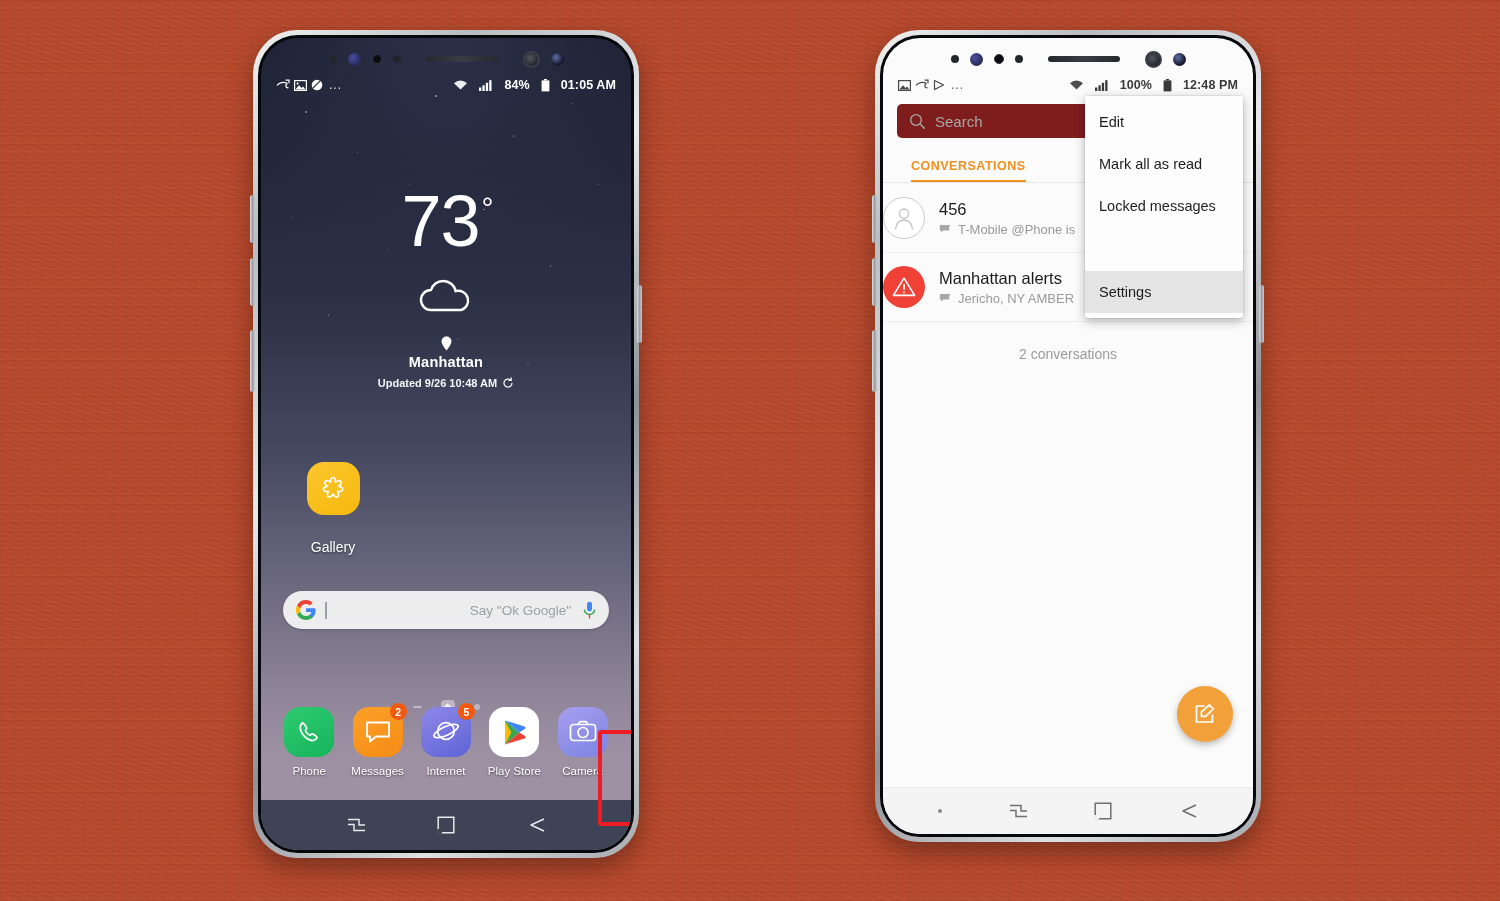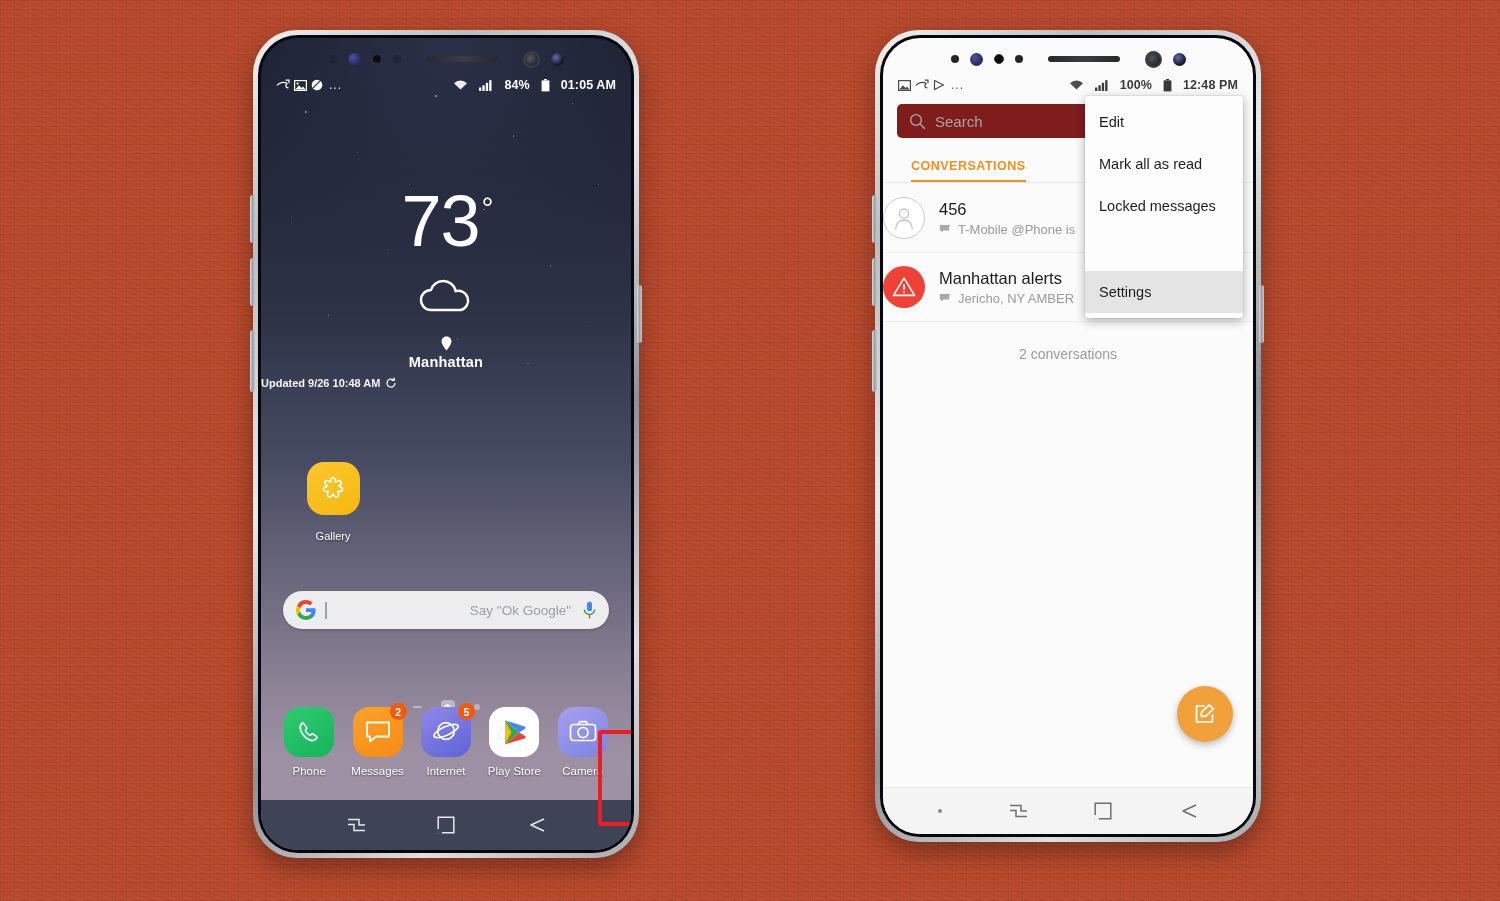--- a/index.html
+++ b/index.html
@@ -140,33 +140,33 @@
     font-weight: 300;
     line-height: .92;
     letter-spacing: -1px;
     position: relative;
     display: inline-block;
   }
   .w-deg { font-size: 30px; font-weight: 300; vertical-align: top; position: relative; top: 6px; left: 2px; }
   .w-icon { margin-top: 20px; height: 44px; display: flex; justify-content: center; align-items: center; }
   .w-pin  { margin-top: 18px; height: 16px; display: flex; justify-content: center; }
   .w-city { font-size: 14.5px; font-weight: bold; margin-top: 2px; letter-spacing: .2px; }
-  .w-upd  { font-size: 11px; font-weight: bold; margin-top: 7px; opacity: .95; display: flex; align-items: center; justify-content: flex-start; gap: 5px; }
+  .w-upd  { font-size: 11px; font-weight: bold; margin-top: 7px; opacity: .95; display: flex; align-items: center; justify-content: center; gap: 5px; }
 
   
   .app-gallery { position: absolute; left: 38px; top: 424px; width: 68px; text-align: center; z-index: 10; }
   .icon-sq {
     width: 53px; height: 53px;
     margin: 0 auto;
     border-radius: 17px;
     display: flex; align-items: center; justify-content: center;
     position: relative;
   }
   .gallery-bg { background: linear-gradient(150deg,#fcc62b,#f5b80f); }
-  .app-label { color: #fff; font-size: 11px; margin-top: 15px; text-shadow: 0 1px 2px rgba(0,0,0,.5); }
+  .app-label { color: #fff; font-size: 14px; margin-top: 24px; text-shadow: 0 1px 2px rgba(0,0,0,.5); }
 
   
   .gbar {
     position: absolute;
     left: 22px; right: 22px; top: 553px;
     height: 38px;
     background: rgba(246,246,246,0.93);
     border-radius: 20px;
     display: flex;
     align-items: center;

